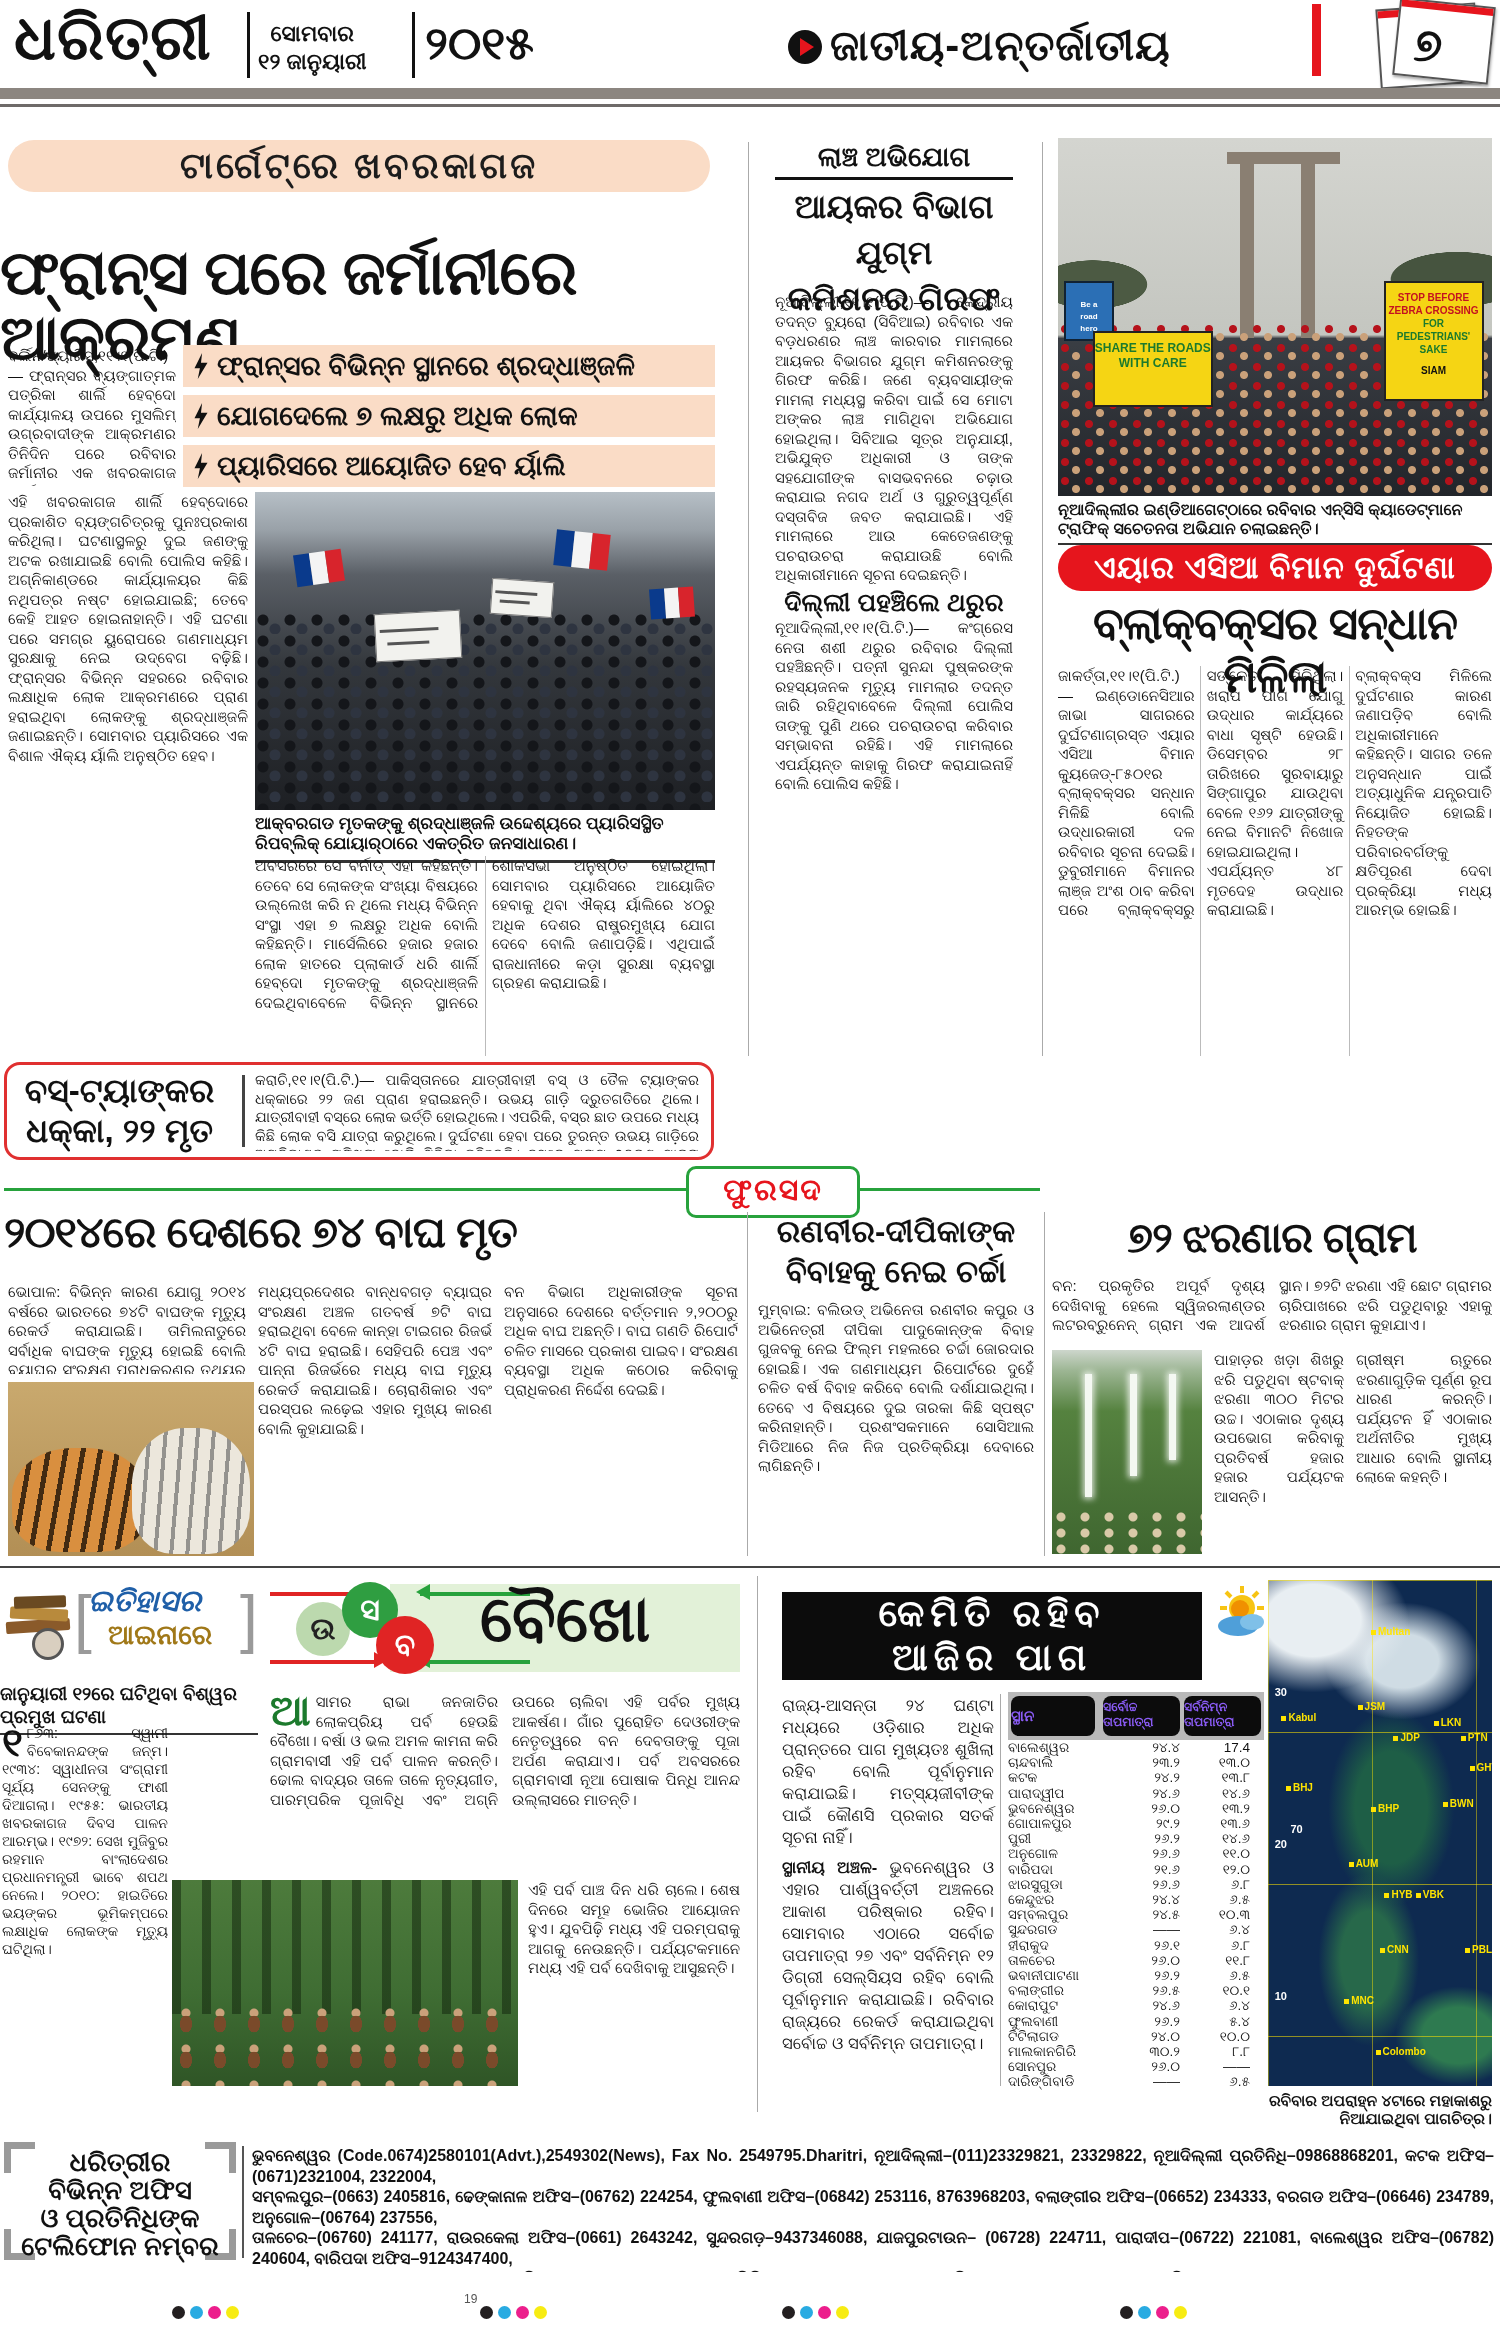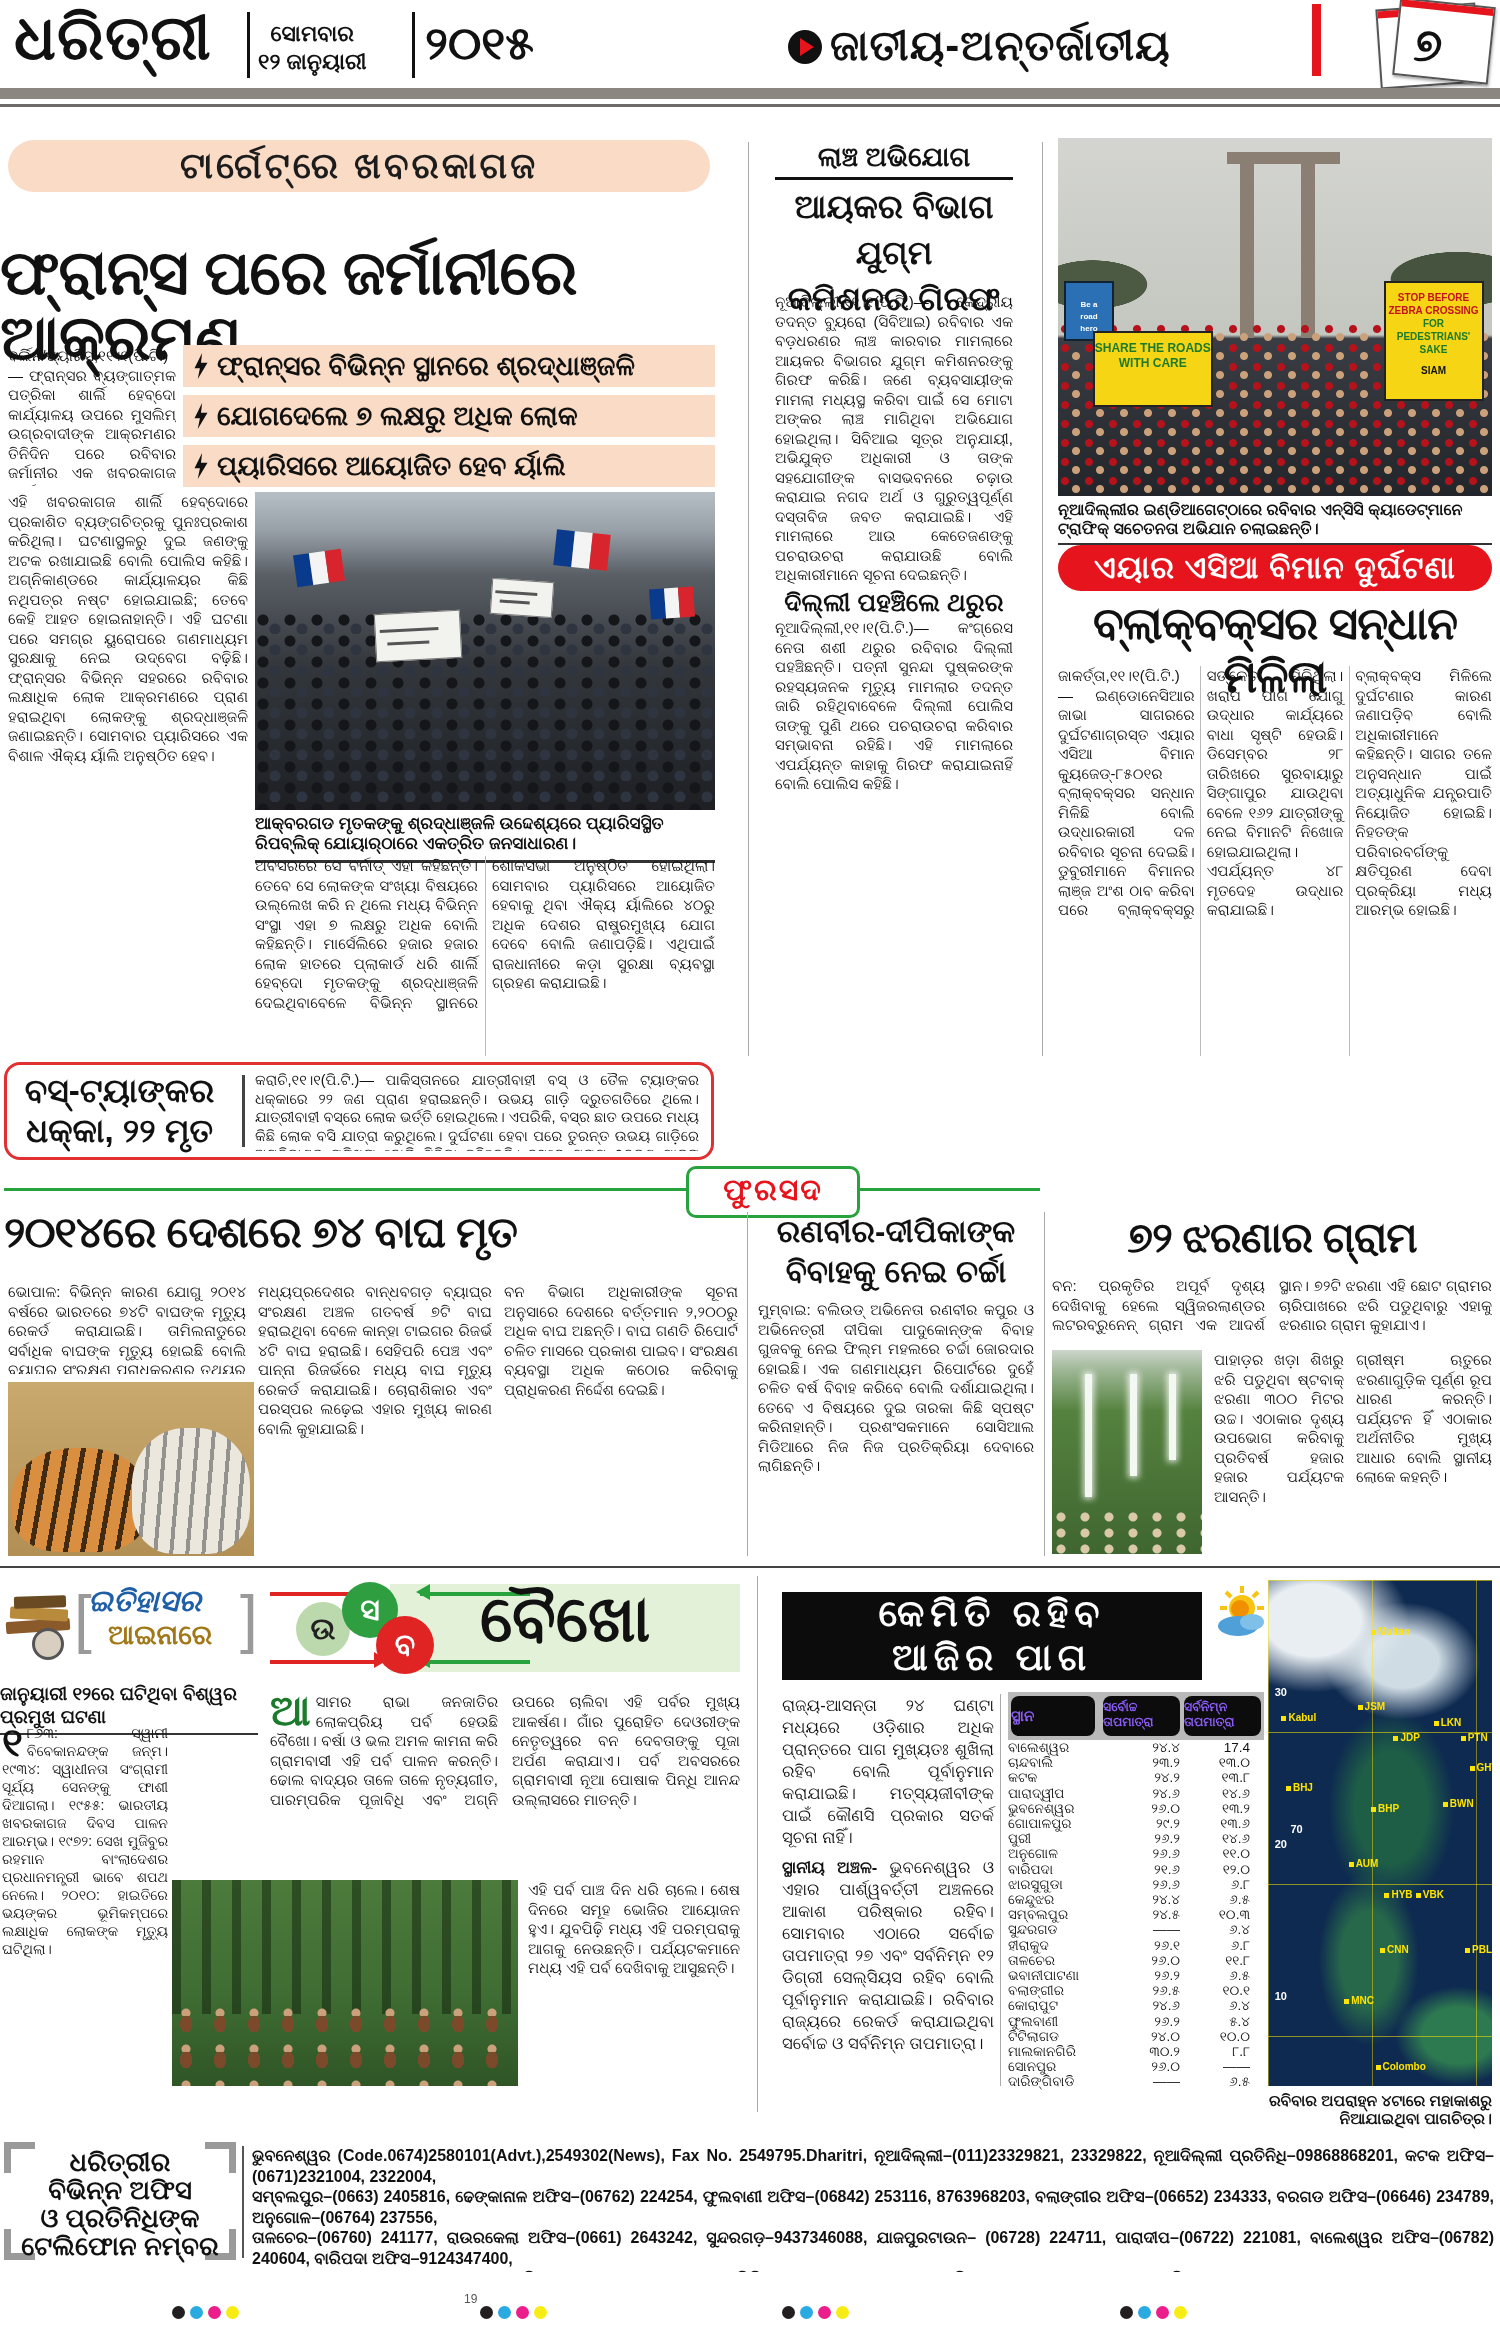--- a/index.html
+++ b/index.html
@@ -542,21 +542,21 @@
         <span class="maplabel" style="left: 8%; top: 40%;">BHJ</span>
         <span class="maplabel" style="left: 90%; top: 36%;">GHT</span>
         <span class="maplabel" style="left: 46%; top: 44%;">BHP</span>
         <span class="maplabel" style="left: 78%; top: 43%;">BWN</span>
         <span class="maplabel" style="left: 36%; top: 55%;">AUM</span>
         <span class="maplabel" style="left: 52%; top: 61%;">HYB</span>
         <span class="maplabel" style="left: 66%; top: 61%;">VBK</span>
         <span class="maplabel" style="left: 50%; top: 72%;">CNN</span>
         <span class="maplabel" style="left: 88%; top: 72%;">PBL</span>
         <span class="maplabel" style="left: 34%; top: 82%;">MNC</span>
-        <span class="maplabel" style="left: 48%; top: 92%; margin-top: 15px;">Colombo</span>
+        <span class="maplabel" style="left: 48%; top: 92%;">Colombo</span>
       </div>
     <div>
         <span class="gridlabel" style="left: 3%; top: 21%; text-align: center;">30</span>
         <span class="gridlabel" style="left: 3%; top: 51%;">20</span>
         <span class="gridlabel" style="left: 3%; top: 81%;">10</span>
         <span class="gridlabel" style="left: 10%; top: 48%;">70</span>
       </div>
   </div>
   <div class="abs" id="wx-mapcap">ରବିବାର ଅପରାହ୍ନ ୪ଟାରେ ମହାକାଶରୁ ନିଆଯାଇଥିବା ପାଗଚିତ୍ର।</div>
 

